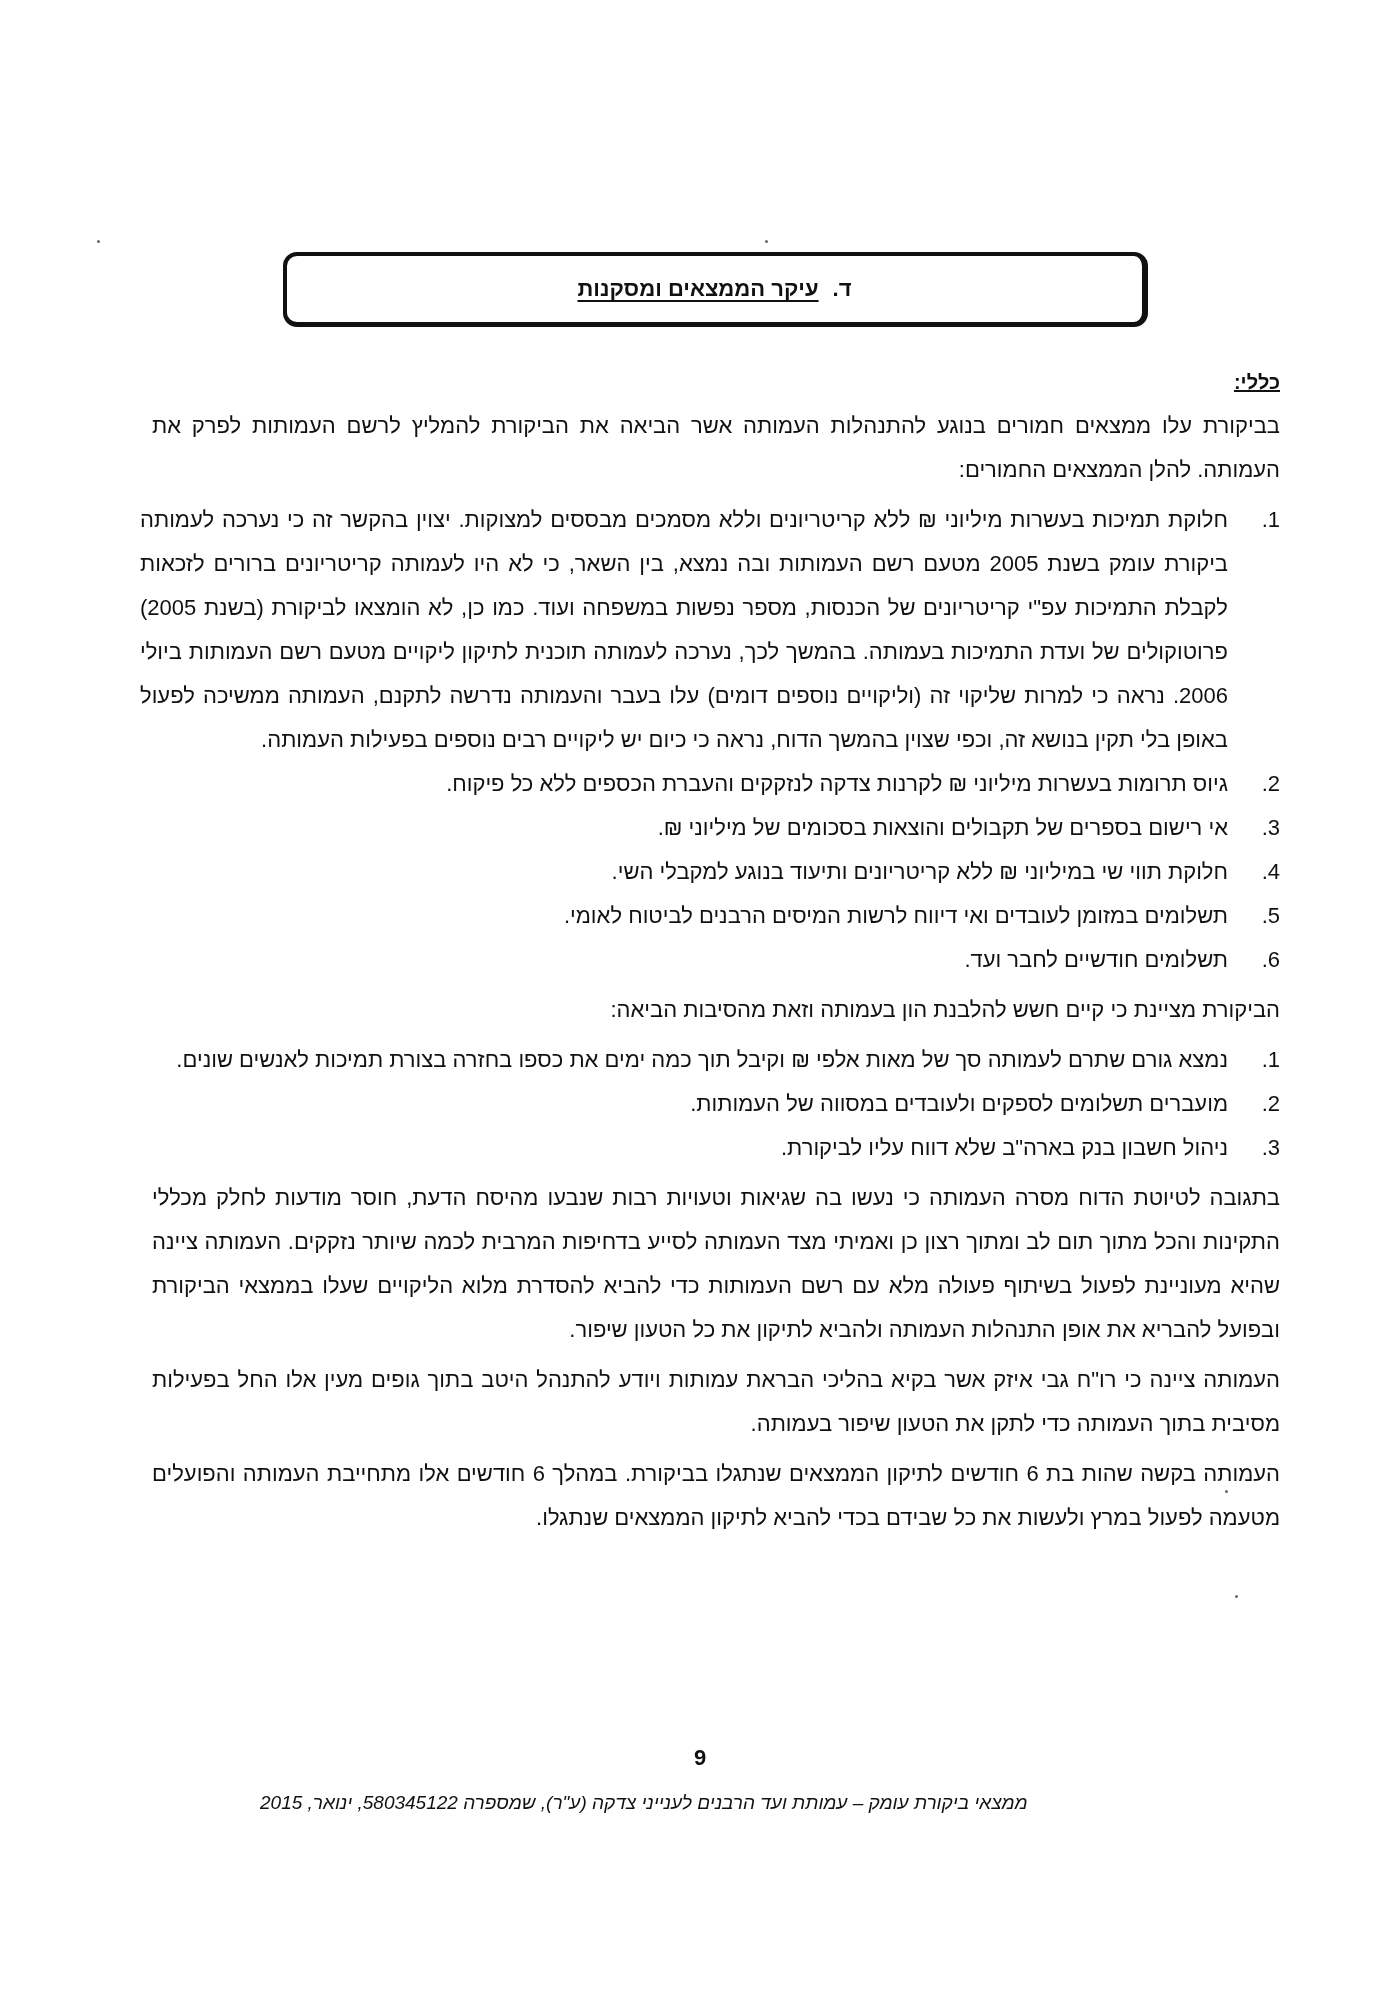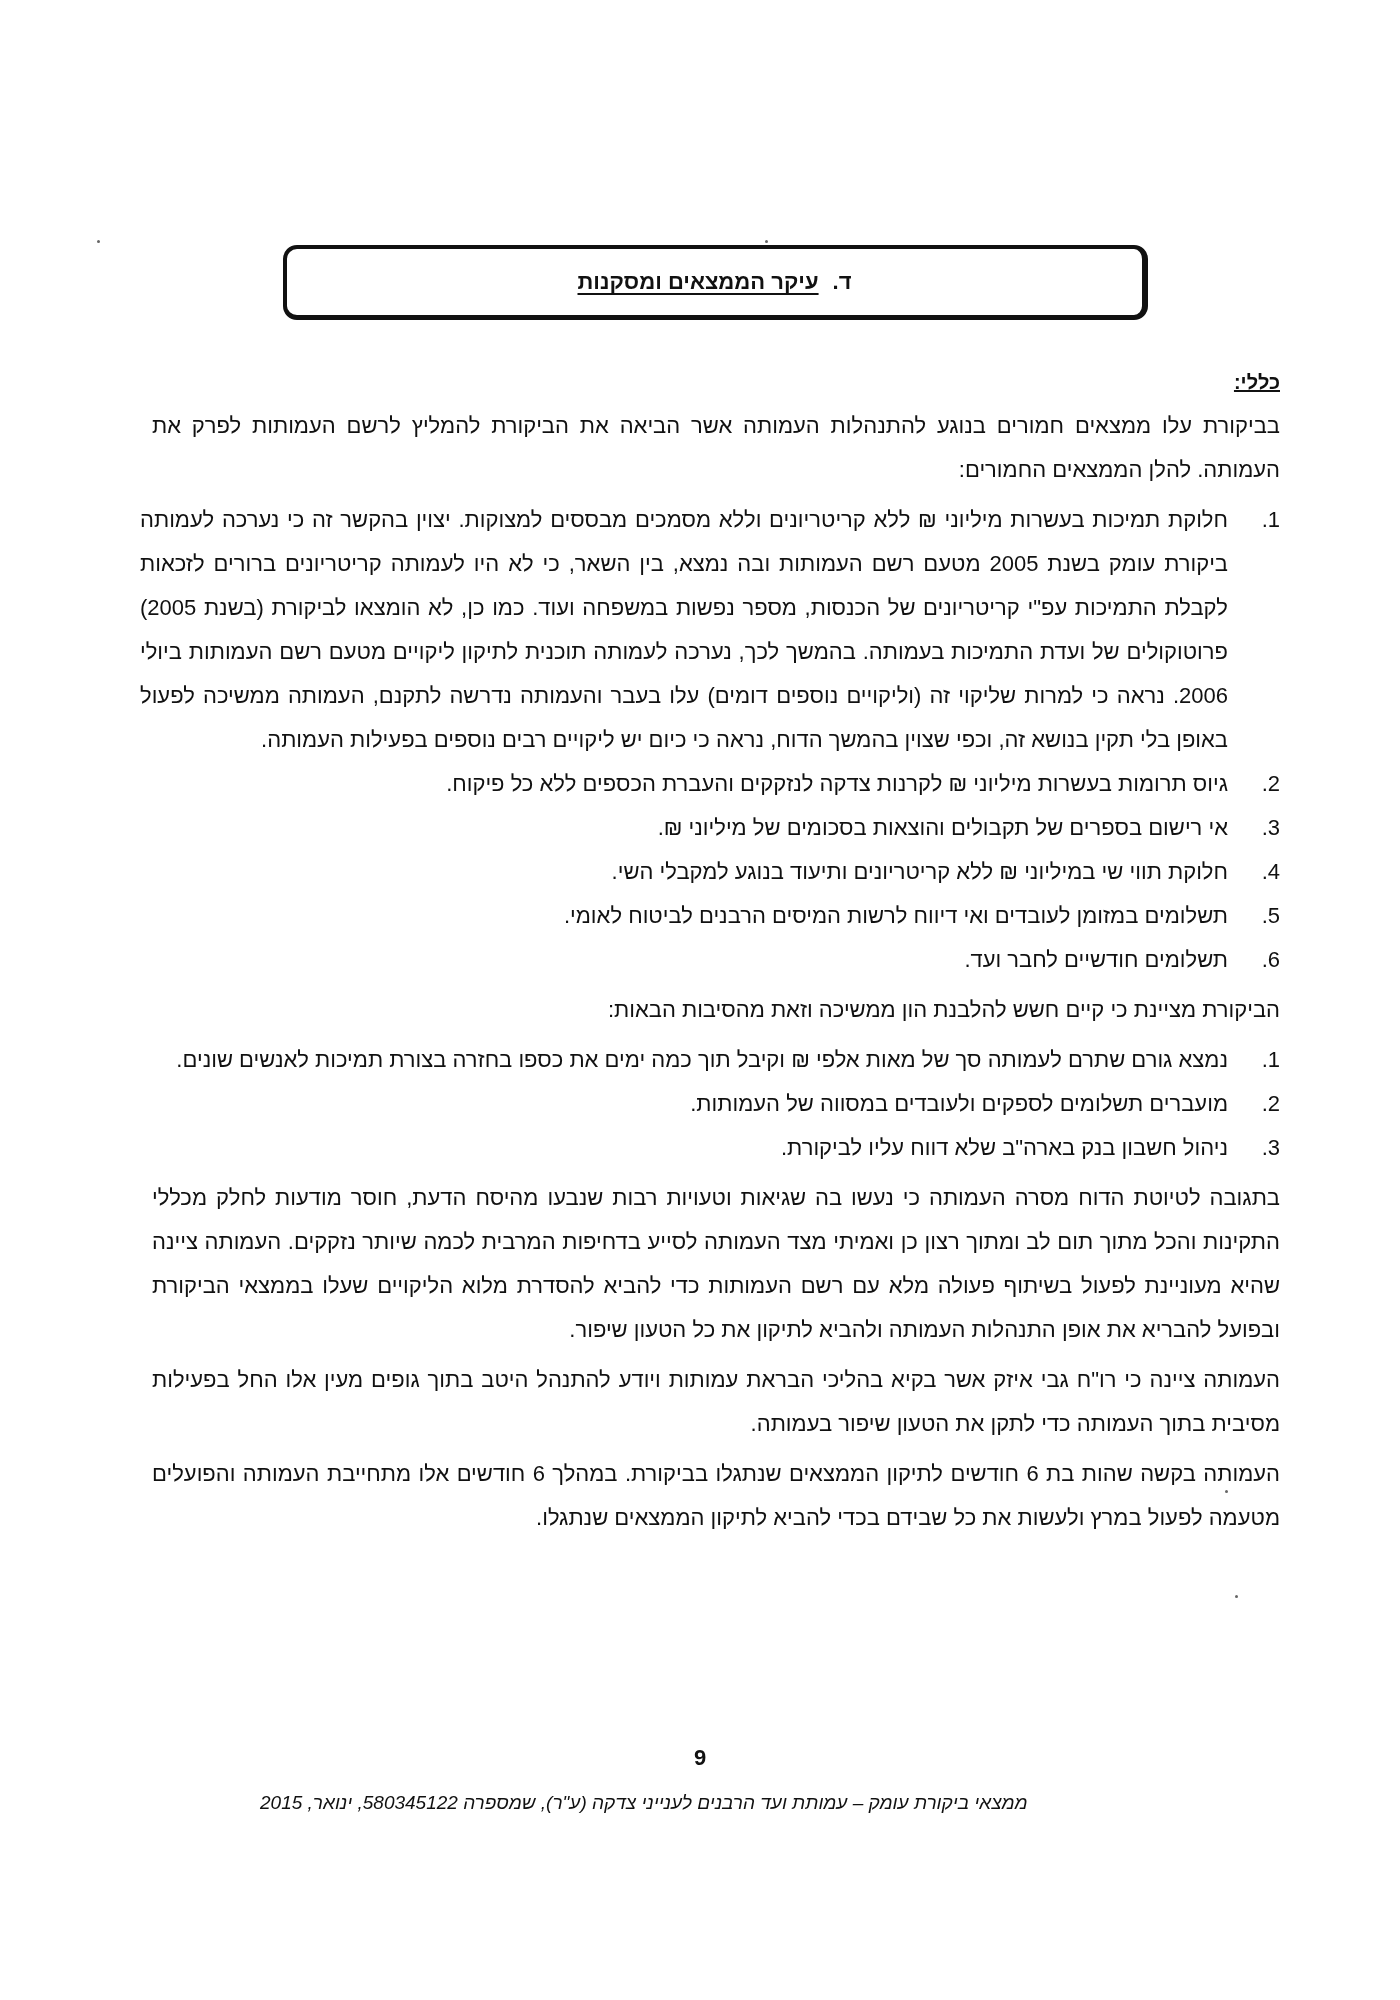--- a/index.html
+++ b/index.html
@@ -2,21 +2,21 @@
 <html><head>
   <meta charset="utf-8">
   <style>
     html, body { margin: 0; padding: 0; background: #ffffff; }
     body {
       width: 1400px; height: 2000px; position: relative; overflow: hidden;
       font-family: "Liberation Sans", sans-serif; color: #111;
     }
     .page { position: absolute; left: 0; top: 0; width: 1400px; height: 2000px; }
     .title-box {
-      position: absolute; left: 283px; top: 245px; width: 865px; height: 75px;
+      position: absolute; left: 283px; top: 252px; width: 865px; height: 75px;
       border: 4px solid #111; border-radius: 14px; box-sizing: border-box;
       border-right-width: 6px; border-bottom-width: 5px;
       display: flex; align-items: center; justify-content: center;
     }
     .title-box .title {
       direction: rtl; font-size: 22px; font-weight: bold;
     }
     .title-box .title .letter { margin-left: 14px; }
     .title-box .title .text { text-decoration: underline; text-underline-offset: 4px; }
     .content {
@@ -77,21 +77,21 @@
       <li>
           <span class="num">5.</span>
           <span class="txt">תשלומים במזומן לעובדים ואי דיווח לרשות המיסים הרבנים לביטוח לאומי.</span>
         </li>
       <li>
           <span class="num">6.</span>
           <span class="txt">תשלומים חודשיים לחבר ועד.</span>
         </li>
     </ol>
 
-    <p>הביקורת מציינת כי קיים חשש להלבנת הון ממשיכה וזאת מהסיבות הבאות:</p>
+    <p>הביקורת מציינת כי קיים חשש להלבנת הון בעמותה וזאת מהסיבות הביאה:</p>
 
     <ol>
       <li>
           <span class="num">1.</span>
           <span class="txt">נמצא גורם שתרם לעמותה סך של מאות אלפי ₪ וקיבל תוך כמה ימים את כספו בחזרה בצורת תמיכות לאנשים שונים.</span>
         </li>
       <li>
           <span class="num">2.</span>
           <span class="txt">מועברים תשלומים לספקים ולעובדים במסווה של העמותות.</span>
         </li>

